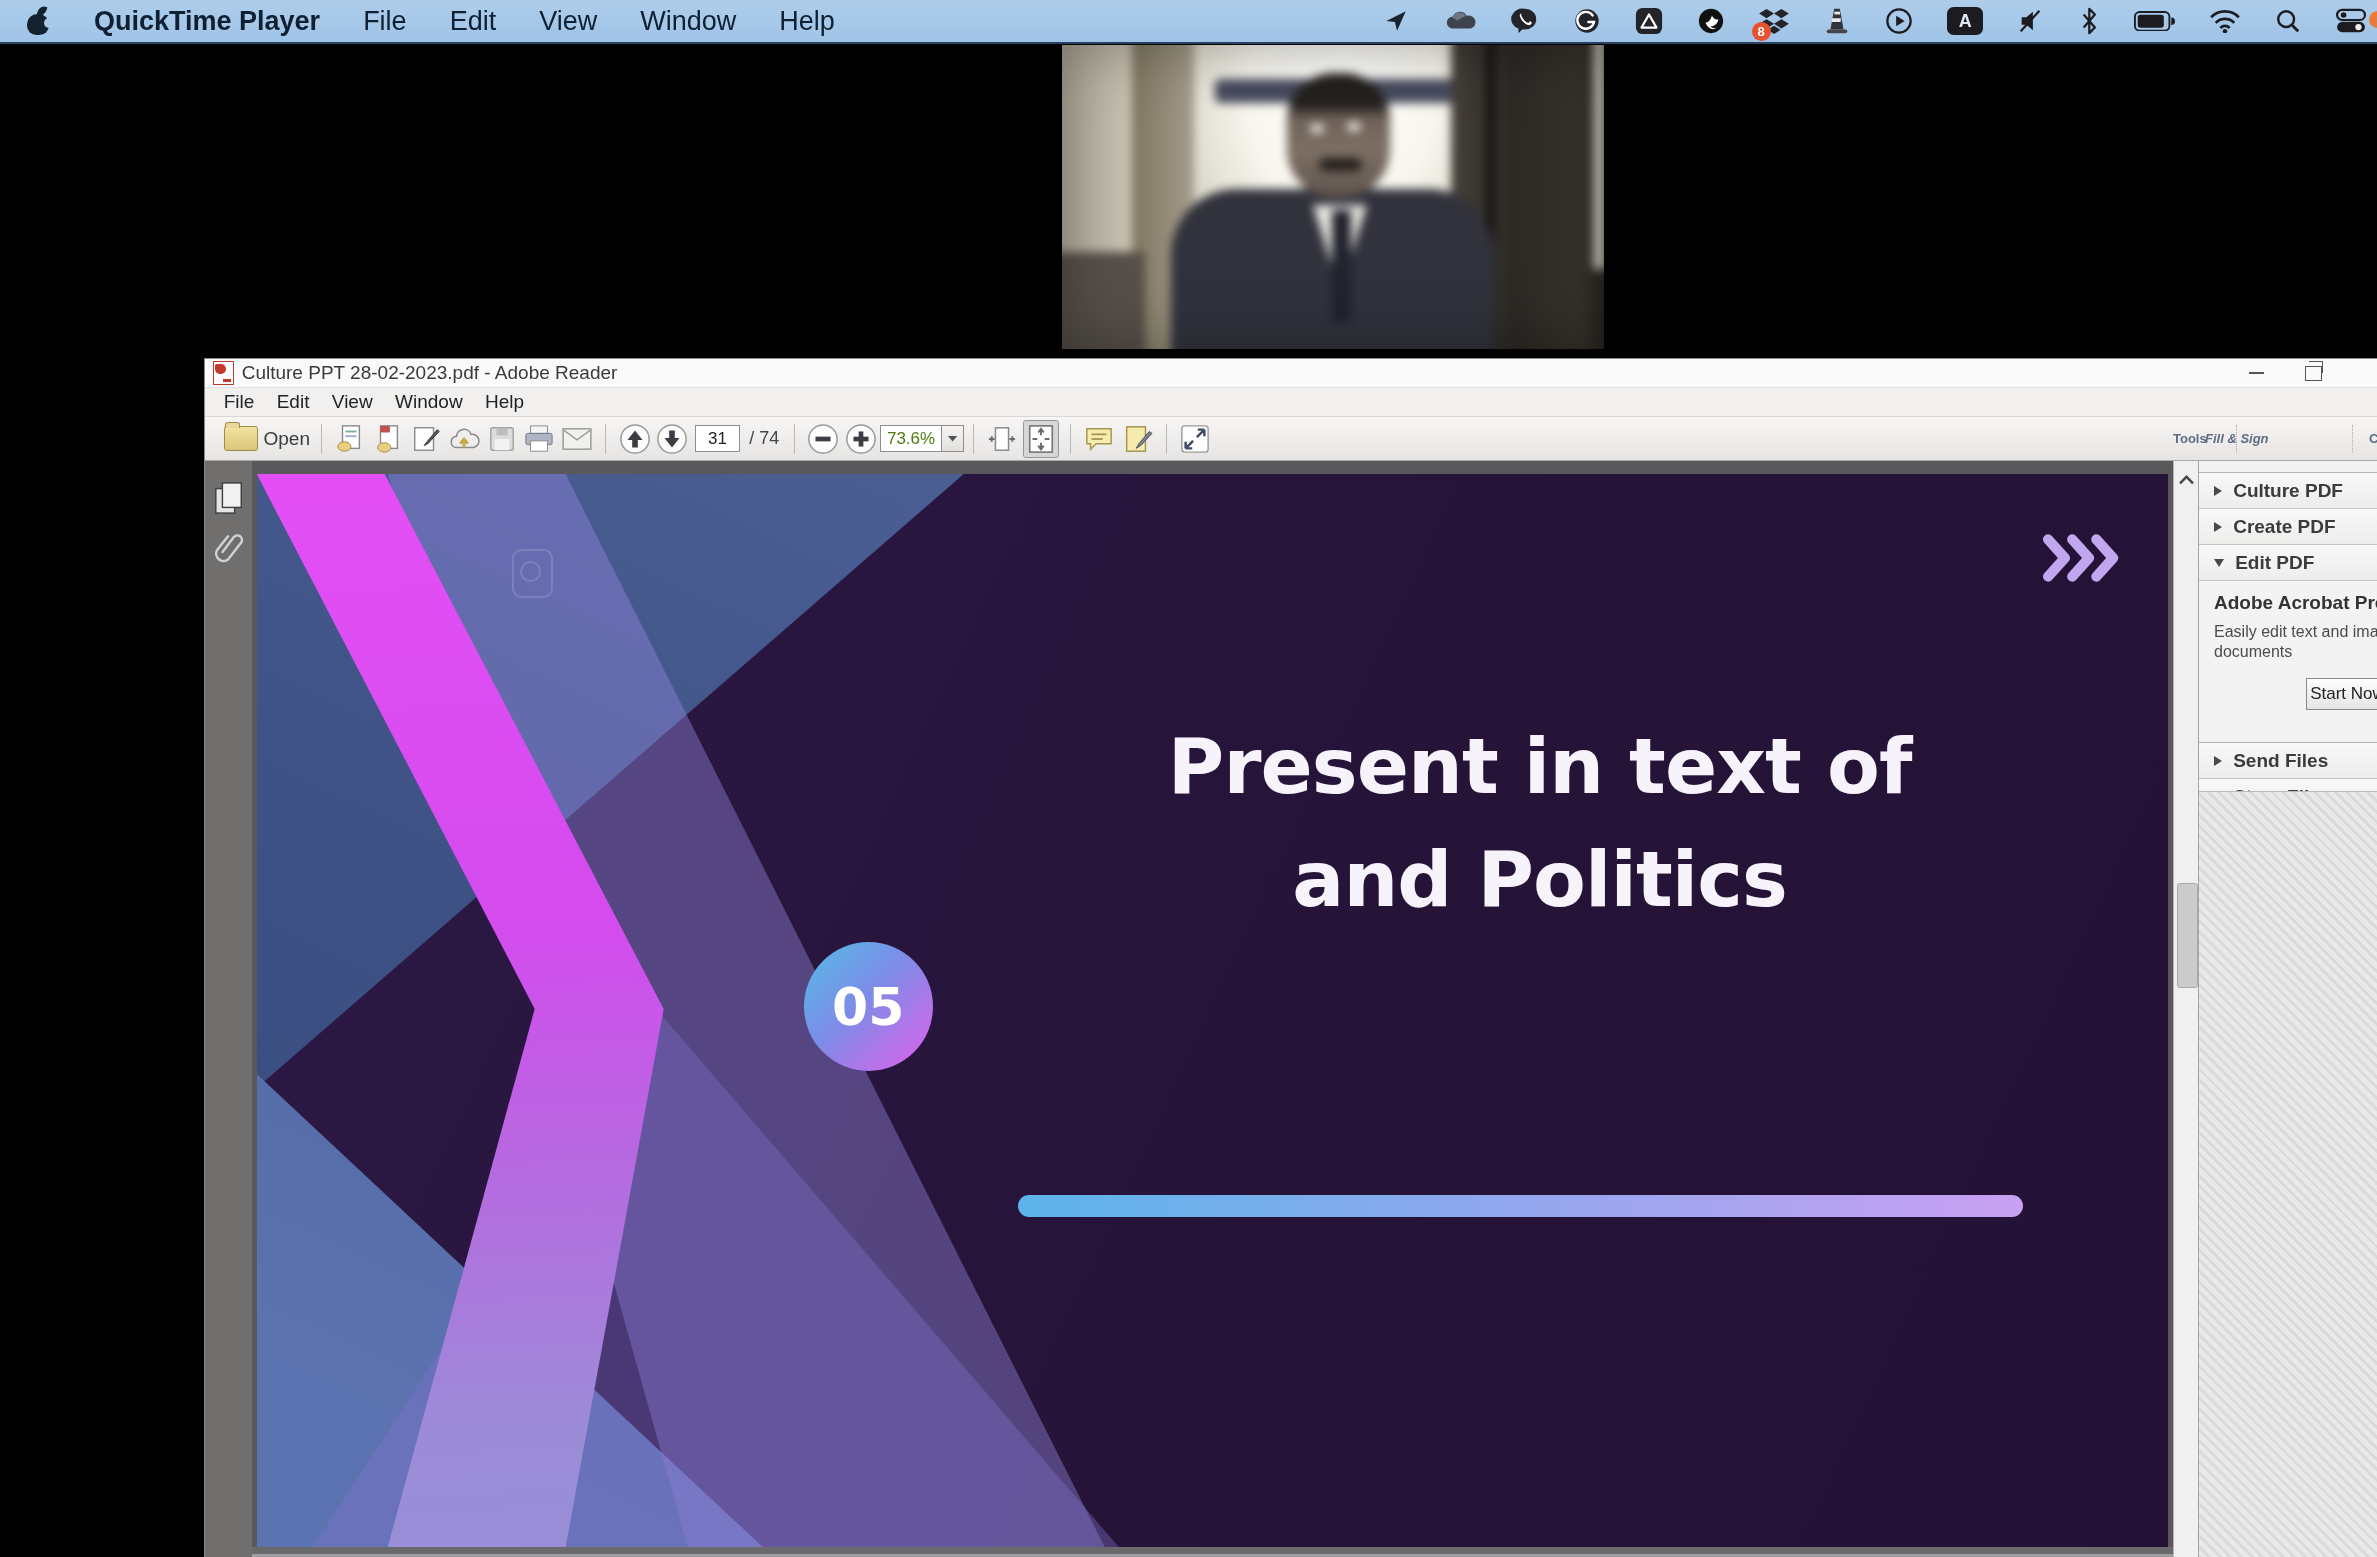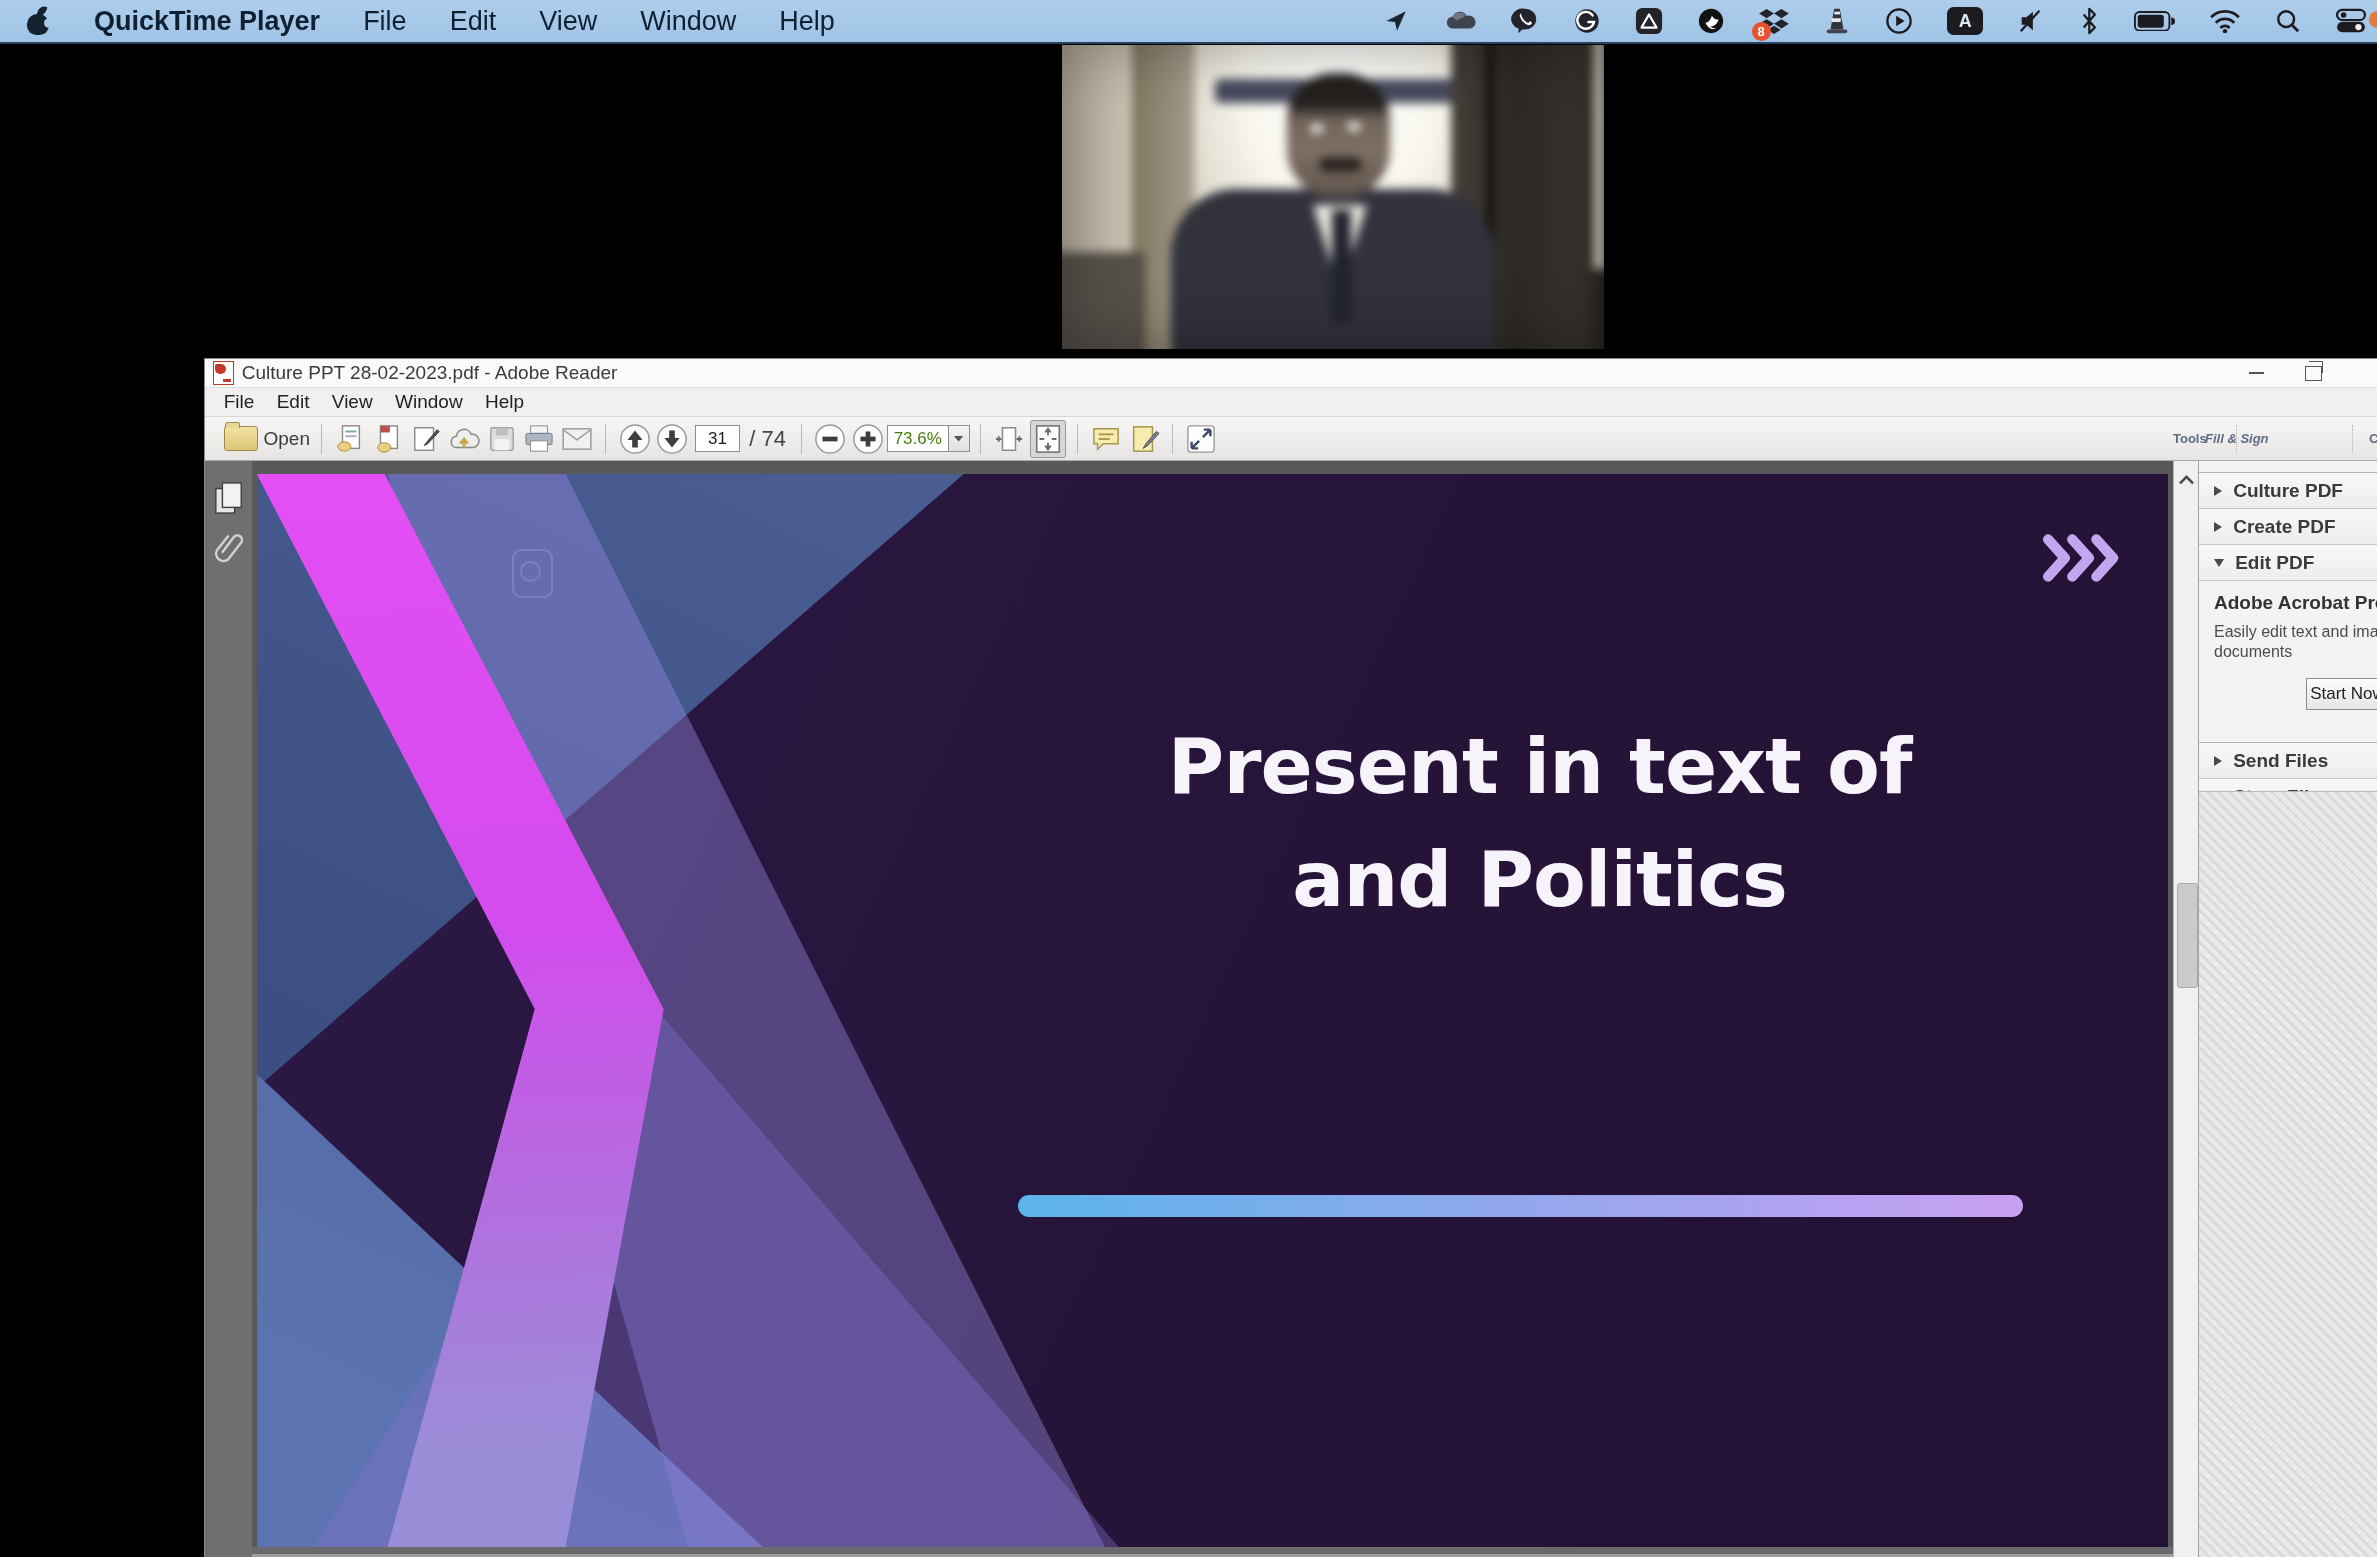--- a/index.html
+++ b/index.html
@@ -61,21 +61,21 @@
   .toolbar{position:relative;height:43px;background:linear-gradient(#f7f6f5,#e7e5e3);border-bottom:0.9px solid #aaa9a7;
            display:flex;align-items:center;padding-left:17px;}
   .tb-sep{width:0.9px;height:30px;background:#b9b8b6;margin:0 9.4px;}
   .tb-btn{height:36px;min-width:34px;display:flex;align-items:center;justify-content:center;border-radius:2.8px;margin:0 1.9px;}
   .tb-btn svg{display:block;}
   .open-lbl{font-size:19px;color:#3c3c3c;margin-left:5.6px;}
   .folder{position:relative;width:32px;height:22.5px;background:linear-gradient(#f2e3a2,#ddc578);border:0.9px solid #a08c4a;border-radius:2.8px;}
   .folder::before{content:"";position:absolute;left:0;top:-5.6px;width:13px;height:5.6px;background:#e8d898;border:0.9px solid #a08c4a;border-bottom:none;border-radius:2.8px 2.8px 0 0;}
   .pagebox{width:43px;height:25px;background:#fff;border:0.9px solid #8f8e8c;font-size:17px;color:#222;text-align:center;
            font-family:"Liberation Sans",sans-serif;padding:0;margin:0 3.7px;}
-  .pagetotal{font-size:22px;color:#444;margin:0 5.6px;}
+  .pagetotal{font-size:18px;color:#444;margin:0 5.6px;}
   .zoombox{width:60px;height:25px;background:#fff;border:0.9px solid #8f8e8c;font-size:17px;color:#4d7c0f;display:flex;align-items:center;justify-content:center;}
   .zoomdd{width:20.6px;height:25px;border:0.9px solid #8f8e8c;border-left:none;background:linear-gradient(#f6f5f4,#e2e0de);display:flex;align-items:center;justify-content:center;}
   .pressed{background:#d7d6d8;border:0.9px solid #97969a;}
   .rtab{position:absolute;top:0;height:43px;display:flex;align-items:center;font-size:13px;font-weight:bold;color:#5f6c86;}
   .rtab-sep{position:absolute;top:7.5px;height:28px;width:0.9px;border-left:0.9px dotted #adacab;}
   
   .main{position:relative;height:1199px;}
   .navstrip{position:absolute;left:0;top:0;width:47px;height:100%;background:#706f6e;border-right:0.9px solid #4c4b4a;}
   .nav-ico{position:absolute;left:8.4px;}
   .docarea{position:absolute;left:47px;top:0;width:1921px;height:100%;background:#59585b;}
@@ -437,20 +437,23 @@
           <div class="layer fill-lav"></div>
           <div class="layer band-mag"></div>
           <div class="watermark"></div>
           <div class="chevrons">
             <svg width="79" height="52" viewBox="0 0 84 56">
               <path d="M6 8 L24 28 L6 48" stroke="#c2a6f0" stroke-width="11" fill="none" stroke-linecap="round" stroke-linejoin="round"></path>
               <path d="M32 8 L50 28 L32 48" stroke="#c2a6f0" stroke-width="11" fill="none" stroke-linecap="round" stroke-linejoin="round"></path>
               <path d="M58 8 L76 28 L58 48" stroke="#c2a6f0" stroke-width="11" fill="none" stroke-linecap="round" stroke-linejoin="round"></path>
             </svg>
           </div>
+          <div class="numcircle">
+            <span>05</span>
+          </div>
           <div class="stitle">
             <div>Present in text of</div>
             <div>and Politics</div>
           </div>
           <div class="underline"></div>
         </div>
         <div class="docstrip1"></div>
         <div class="docstrip2"></div>
       </div>
 

